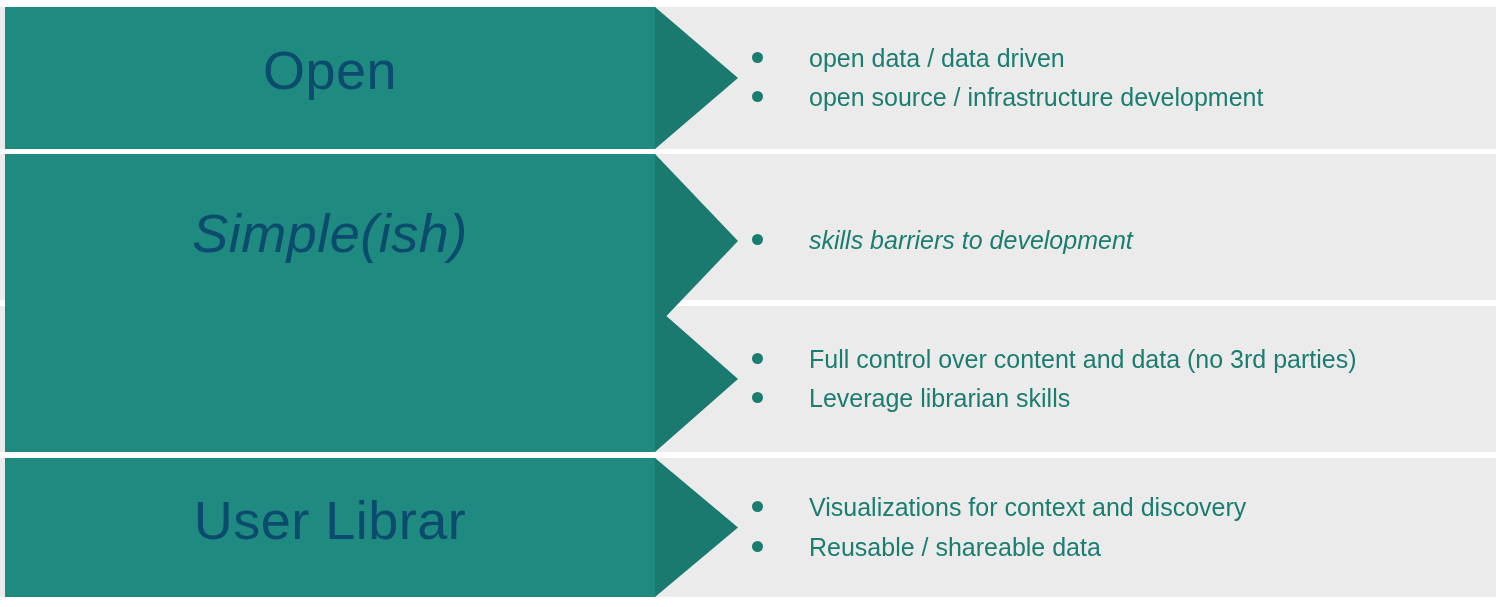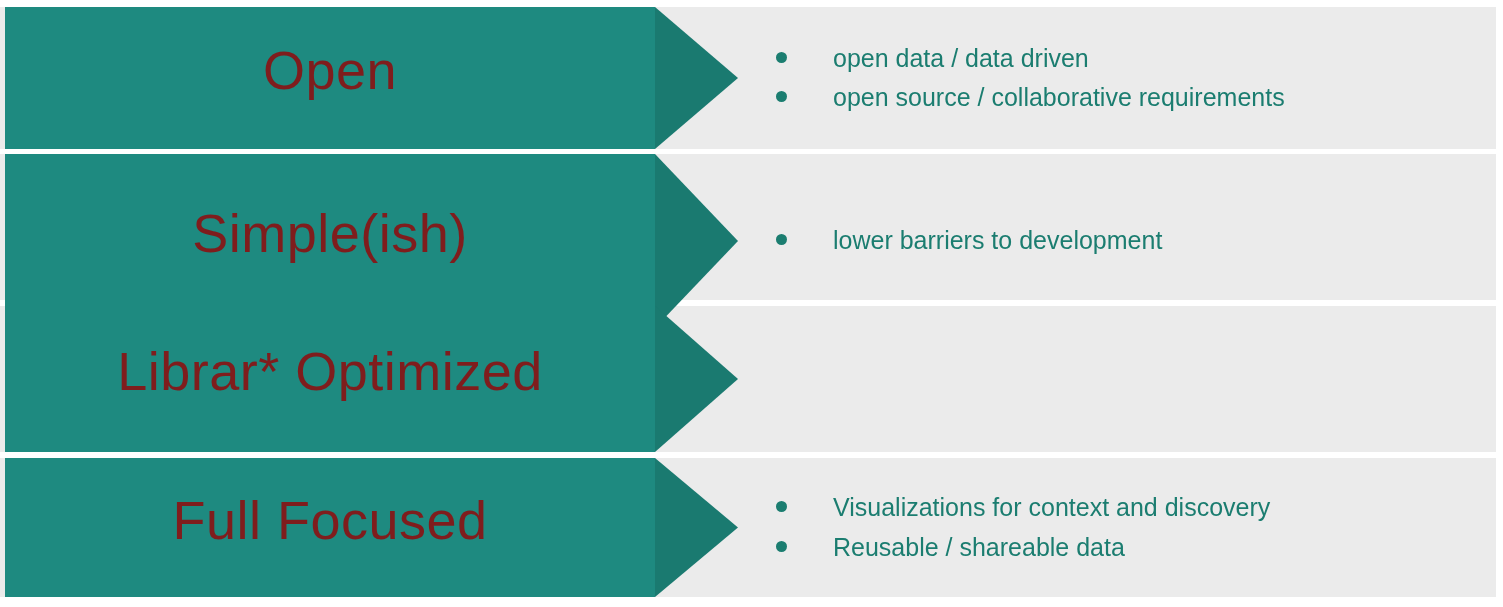--- a/index.html
+++ b/index.html
@@ -63,34 +63,34 @@
 
   .band-label {
     position: absolute;
     left: 0;
     width: 650px;
     top: 0;
     height: 100%;
     display: flex;
     align-items: center;
     justify-content: center;
-    color: #7f1d1d;
+    color: #0c4a6e;
     font-weight: 300;
     font-size: 54px;
     letter-spacing: 0.5px;
     line-height: 1;
     white-space: nowrap;
     padding-bottom: 16px;
     box-sizing: border-box;
   }
 
   
   .bullets {
     position: absolute;
-    left: 776px;
+    left: 752px;
     top: 0;
     height: 100%;
     right: 10px;
     display: flex;
     flex-direction: column;
     justify-content: center;
   }
   .bullet-row {
     display: flex;
     align-items: baseline;
@@ -108,21 +108,21 @@
   }
   .bullet-text {
     color: #1b7d70;
     font-size: 25px;
     line-height: 1.42;
     white-space: nowrap;
   }
 
   
   #row-1 { top: 7px;   height: 142px; }
-  #row-2 { top: 154px; height: 174px; }
+  #row-2 { top: 154px; height: 174px; font-style: italic; }
   #row-3 { top: 306px; height: 146px; }
   #row-4 { top: 458px; height: 139px; }
 
   #panel-1 { top: 7px;   height: 142px; }
   #panel-2 { top: 154px; height: 146px; }
   #panel-3 { top: 306px; height: 146px; }
   #panel-4 { top: 458px; height: 139px; }
 </style>
 </head>
 <body>
@@ -140,52 +140,61 @@
       <div class="arrow-head"></div>
       <div class="band-label">Open</div>
     </div>
     <div class="bullets">
       <div class="bullet-row">
         <span class="bullet-dot"></span>
         <span class="bullet-text">open data / data driven</span>
       </div>
       <div class="bullet-row">
         <span class="bullet-dot"></span>
-        <span class="bullet-text">open source / collaborative requirements</span>
+        <span class="bullet-text">open source / infrastructure development</span>
       </div>
     </div>
   </div>
 
   <div class="row" id="row-2">
     <div class="arrow-band">
       <div class="arrow-body"></div>
       <div class="arrow-head"></div>
       <div class="band-label">Simple(ish)</div>
     </div>
     <div class="bullets">
       <div class="bullet-row">
         <span class="bullet-dot"></span>
-        <span class="bullet-text">lower barriers to development</span>
+        <span class="bullet-text">skills barriers to development</span>
       </div>
     </div>
   </div>
 
   <div class="row" id="row-3">
     <div class="arrow-band">
       <div class="arrow-body"></div>
       <div class="arrow-head"></div>
-      <div class="band-label">Librar* Optimized</div>
+    </div>
+    <div class="bullets">
+      <div class="bullet-row">
+        <span class="bullet-dot"></span>
+        <span class="bullet-text">Full control over content and data (no 3rd parties)</span>
+      </div>
+      <div class="bullet-row">
+        <span class="bullet-dot"></span>
+        <span class="bullet-text">Leverage librarian skills</span>
+      </div>
     </div>
   </div>
 
   <div class="row" id="row-4">
     <div class="arrow-band">
       <div class="arrow-body"></div>
       <div class="arrow-head"></div>
-      <div class="band-label">Full Focused</div>
+      <div class="band-label">User Librar</div>
     </div>
     <div class="bullets">
       <div class="bullet-row">
         <span class="bullet-dot"></span>
         <span class="bullet-text">Visualizations for context and discovery</span>
       </div>
       <div class="bullet-row">
         <span class="bullet-dot"></span>
         <span class="bullet-text">Reusable / shareable data</span>
       </div>

